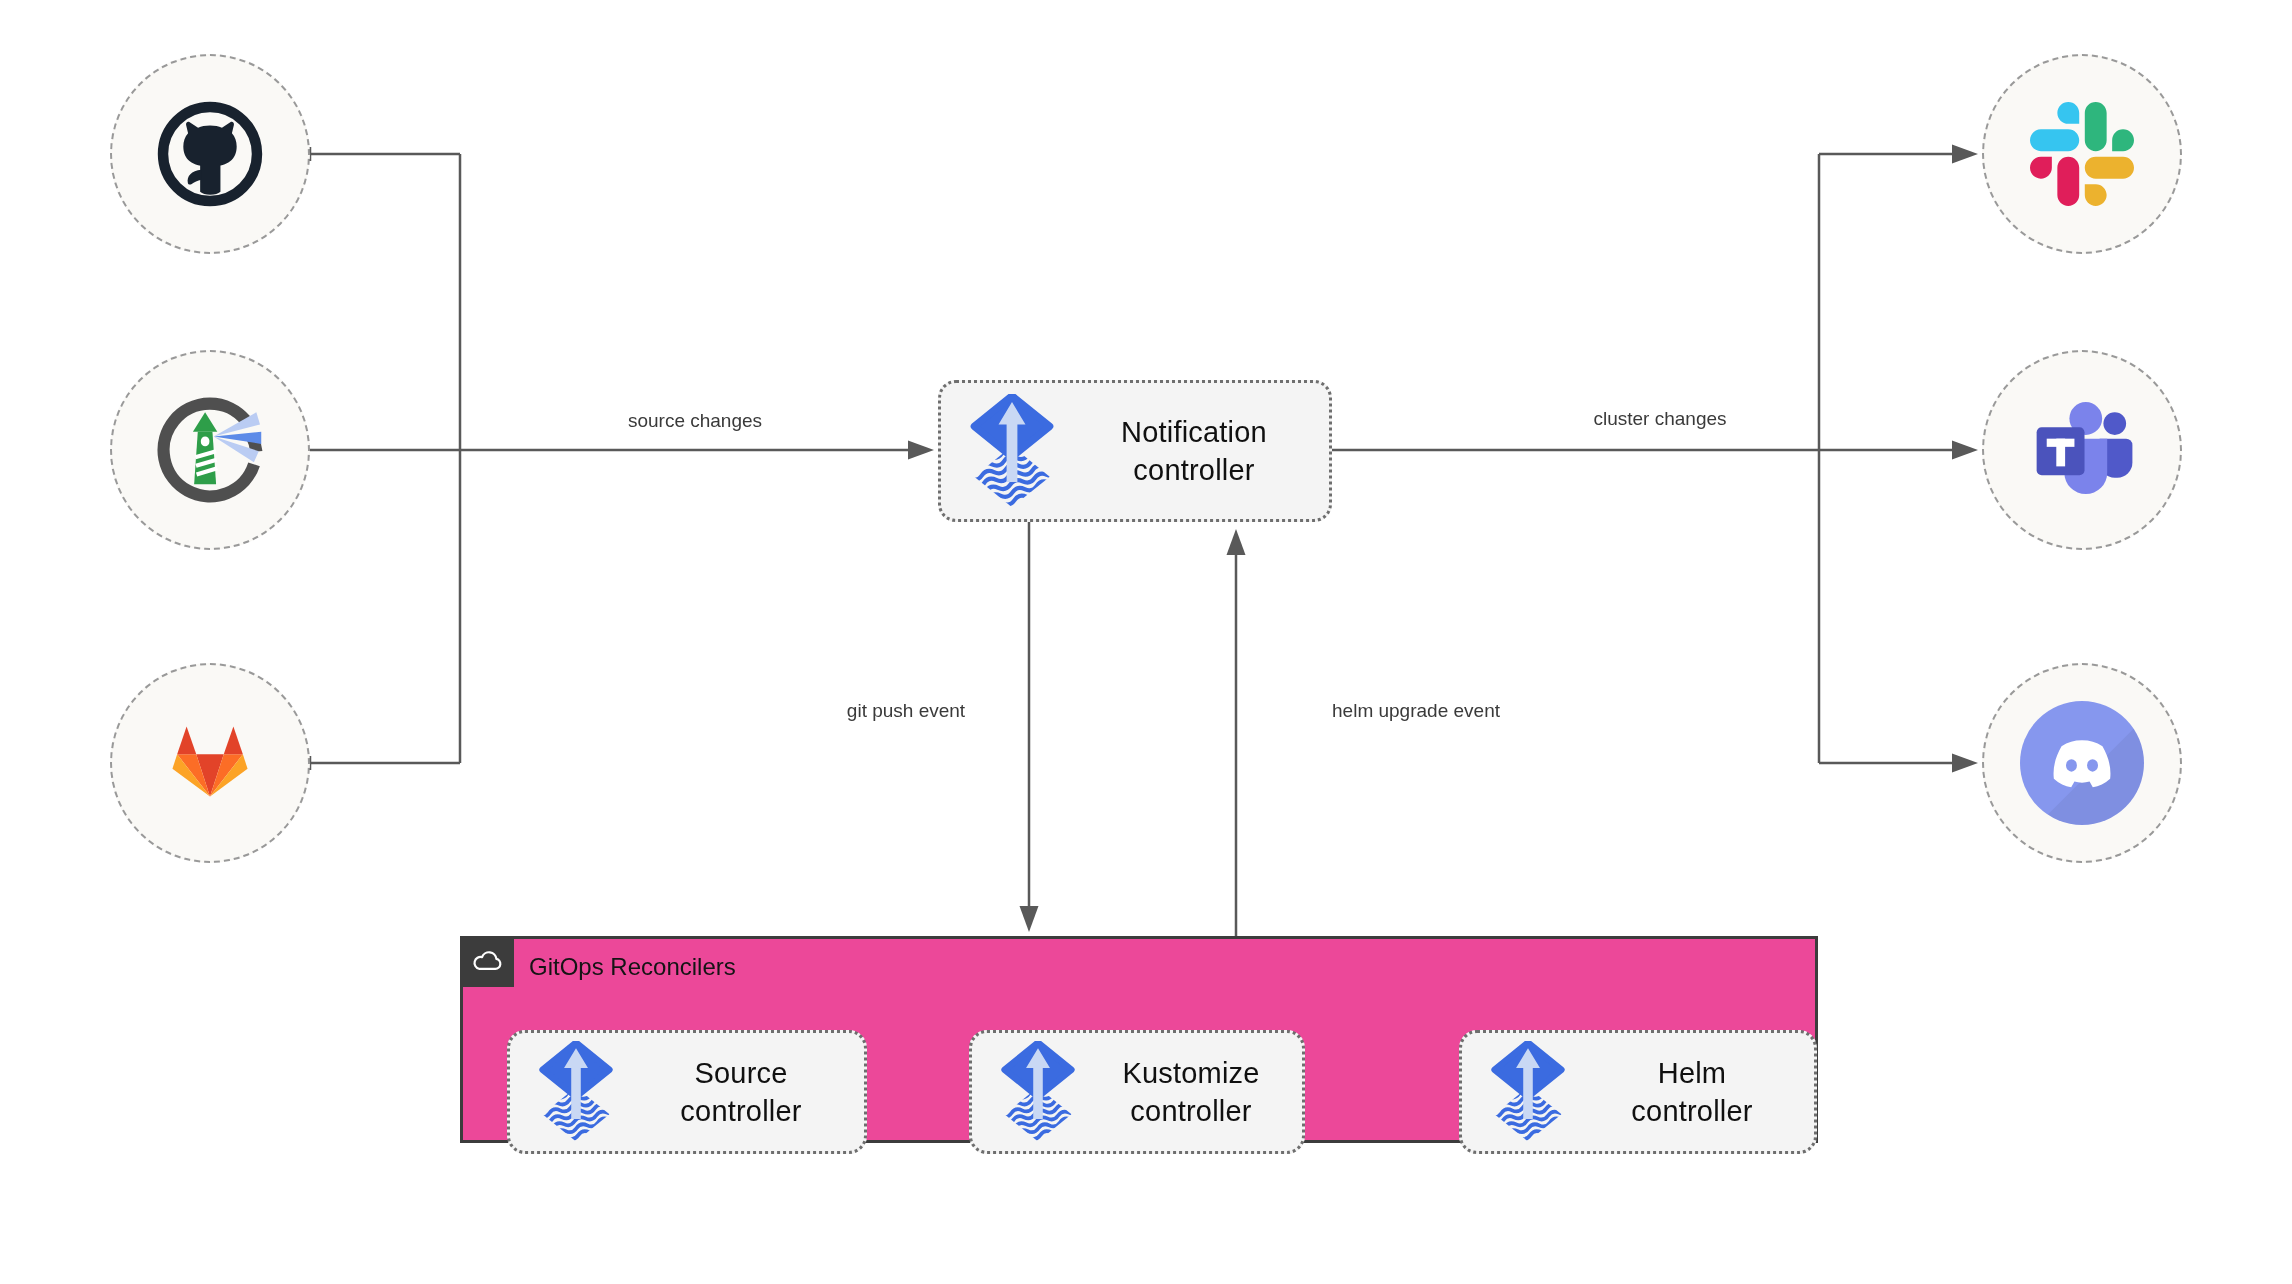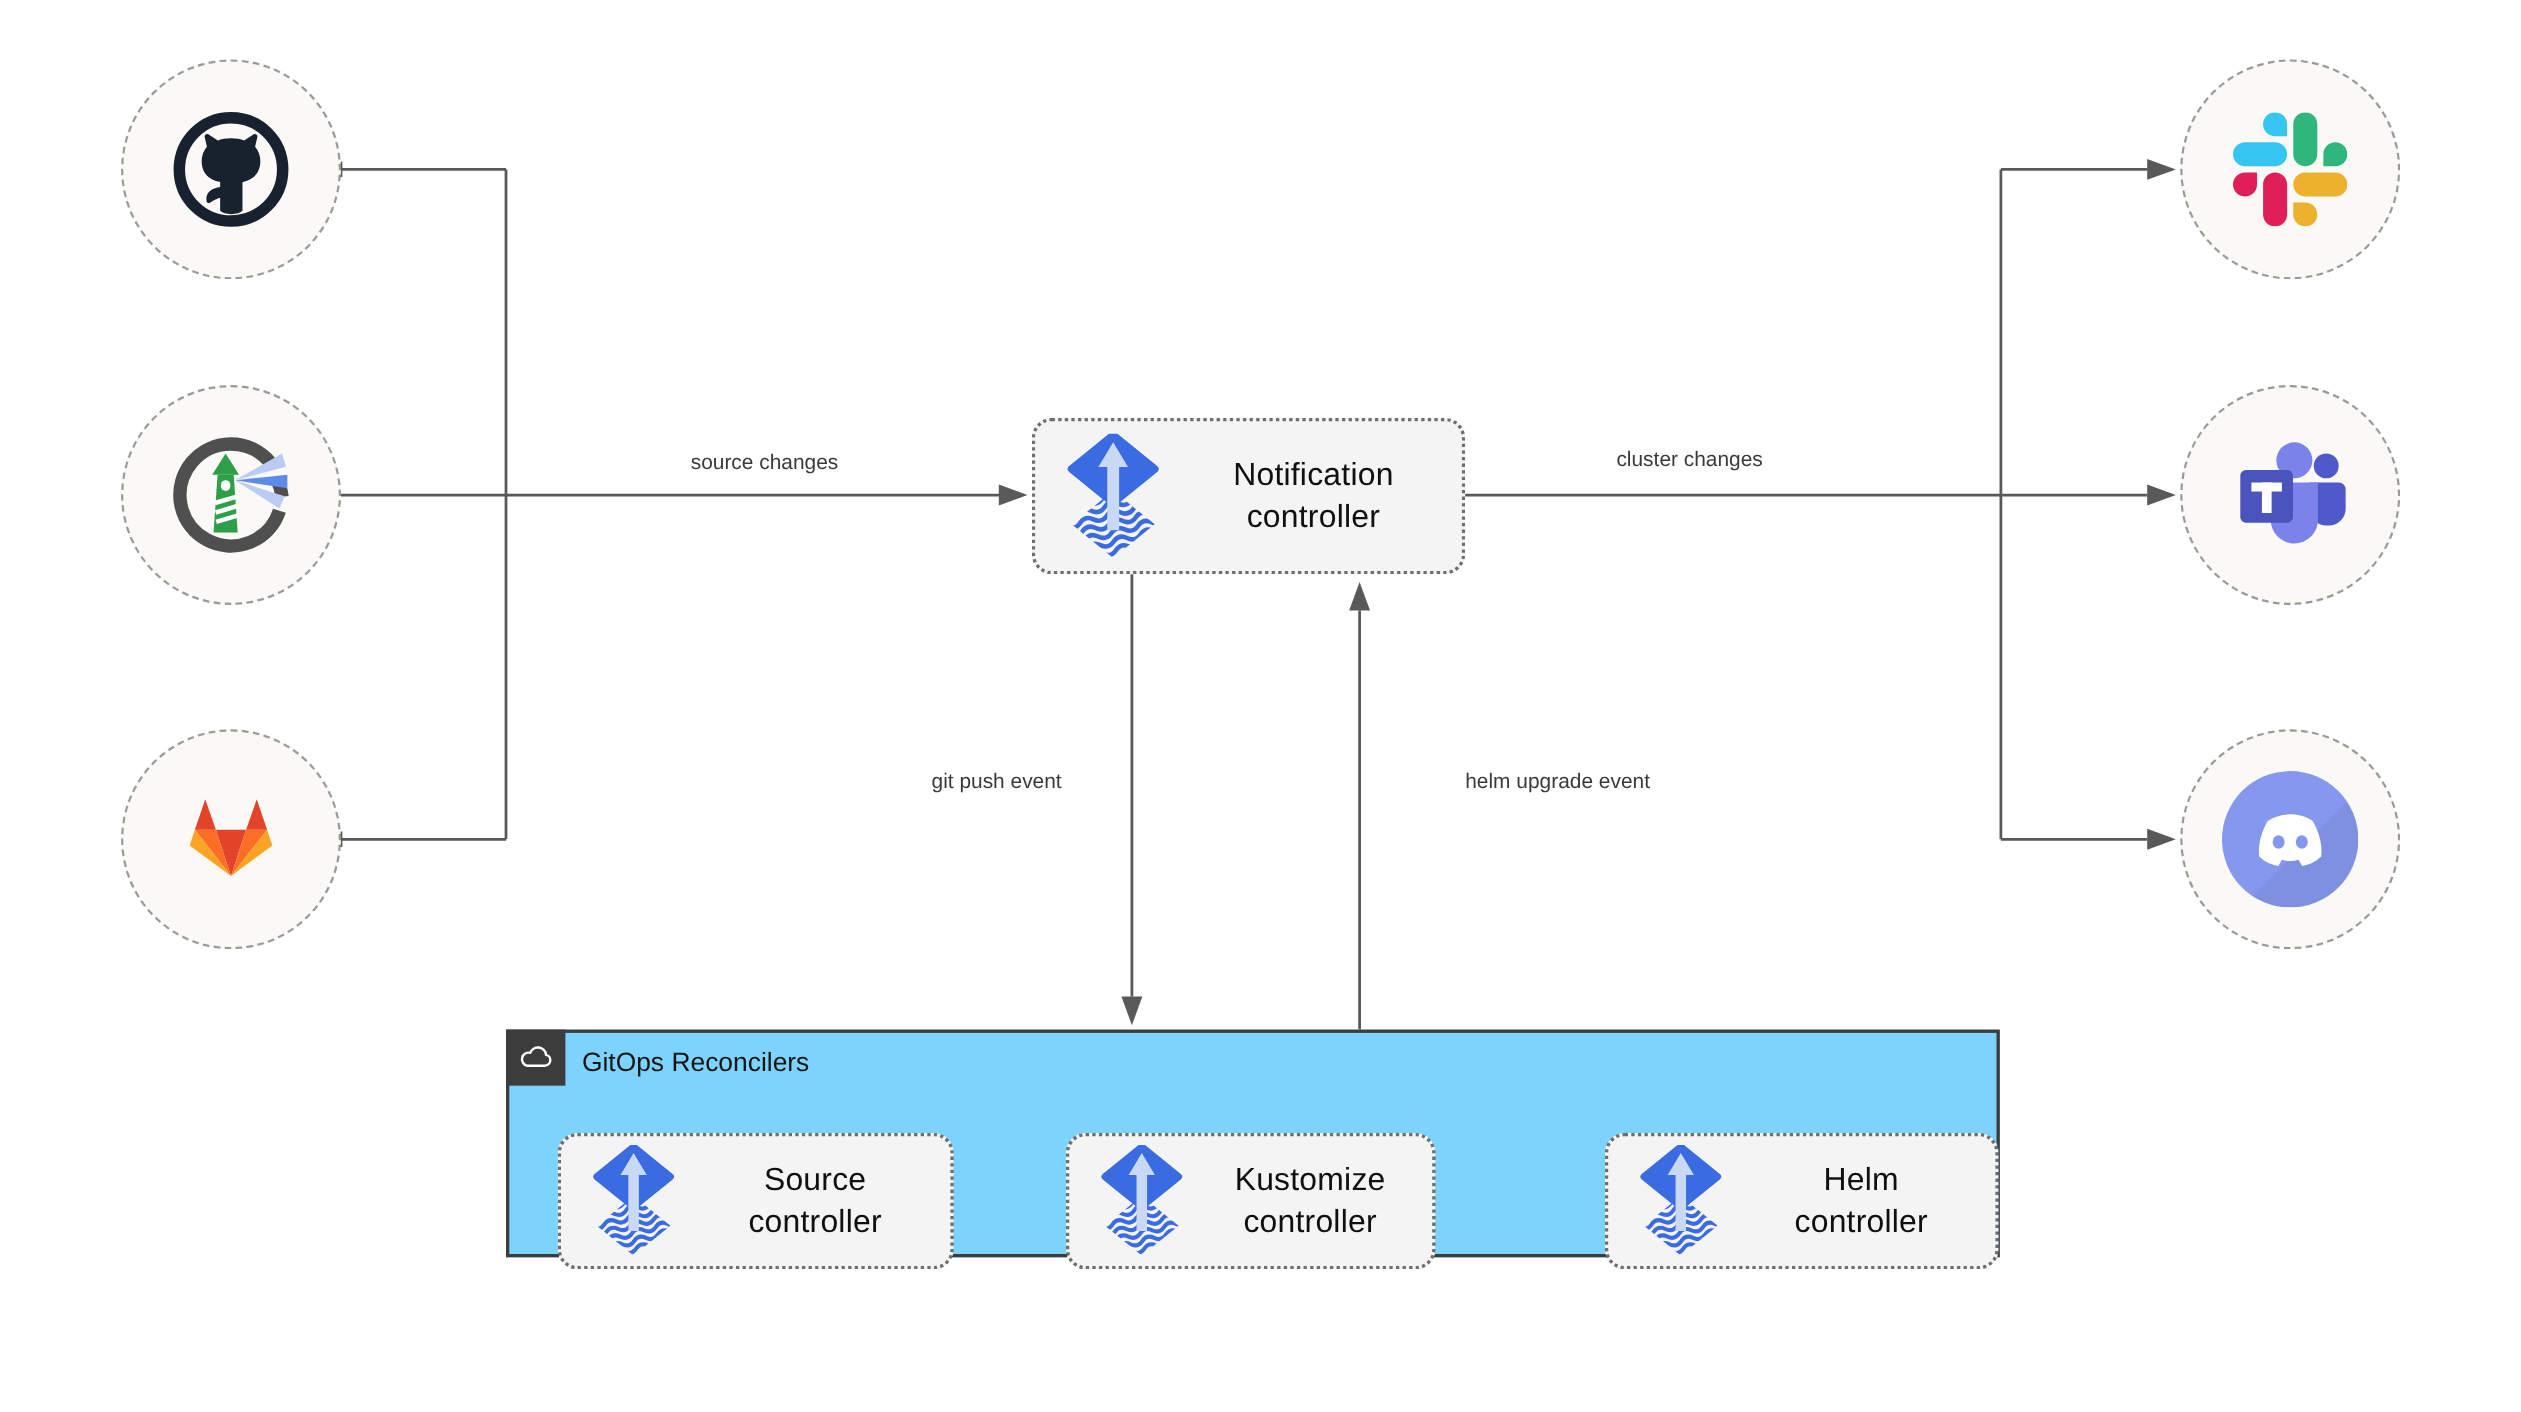--- a/index.html
+++ b/index.html
@@ -22,21 +22,21 @@
   .flux-box .box-label {
     flex:1; text-align:center; font-size:29px; line-height:38px;
     color:#101010; letter-spacing:0.2px;
   }
   .edge-label {
     position:absolute; transform:translate(-50%,-50%);
     font-size:19px; color:#3A3A3A; white-space:nowrap;
   }
   .reconcilers {
     position:absolute; left:460px; top:936px; width:1358px; height:207px;
-    border:3px solid #3C3C3C; background:#7dd3fc; box-sizing:border-box;
+    border:3px solid #3C3C3C; background:#ec4899; box-sizing:border-box;
   }
   .rec-badge {
     position:absolute; left:-3px; top:-3px; width:54px; height:51px;
     background:#3C3C3C; display:flex; align-items:center; justify-content:center;
   }
   .rec-title {
     position:absolute; left:66px; top:14px; font-size:24px; color:#141414;
   }
   .rc-box { height:124px; }
 </style>
@@ -200,21 +200,21 @@
     <svg width="90" height="115">
         <use href="#sym-flux"></use>
       </svg>
     <div class="box-label">
       <div>Notification</div>
       <div>controller</div>
     </div>
   </div>
 
   <div class="edge-label" style="left:695px; top:421px;">source changes</div>
-  <div class="edge-label" style="left:1536px; top:419px;">cluster changes</div>
+  <div class="edge-label" style="left:1660px; top:419px;">cluster changes</div>
   <div class="edge-label" style="left:906px; top:711px;">git push event</div>
   <div class="edge-label" style="left:1416px; top:711px;">helm upgrade event</div>
 
   <div class="reconcilers">
     <div class="rec-badge">
       <svg width="42" height="40">
           <use href="#sym-cloud"></use>
         </svg>
     </div>
     <div class="rec-title">GitOps Reconcilers</div>

